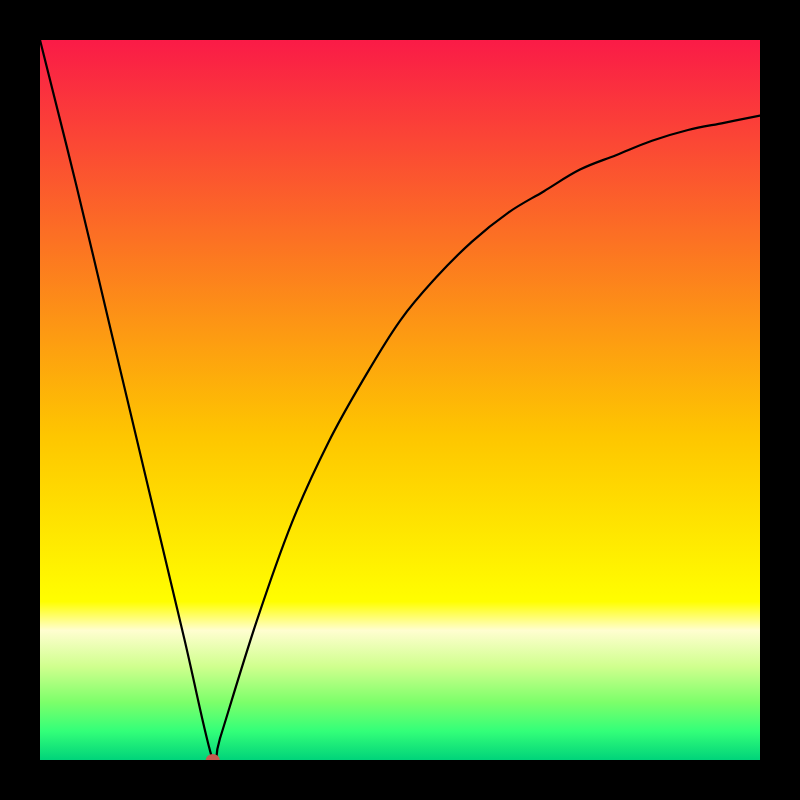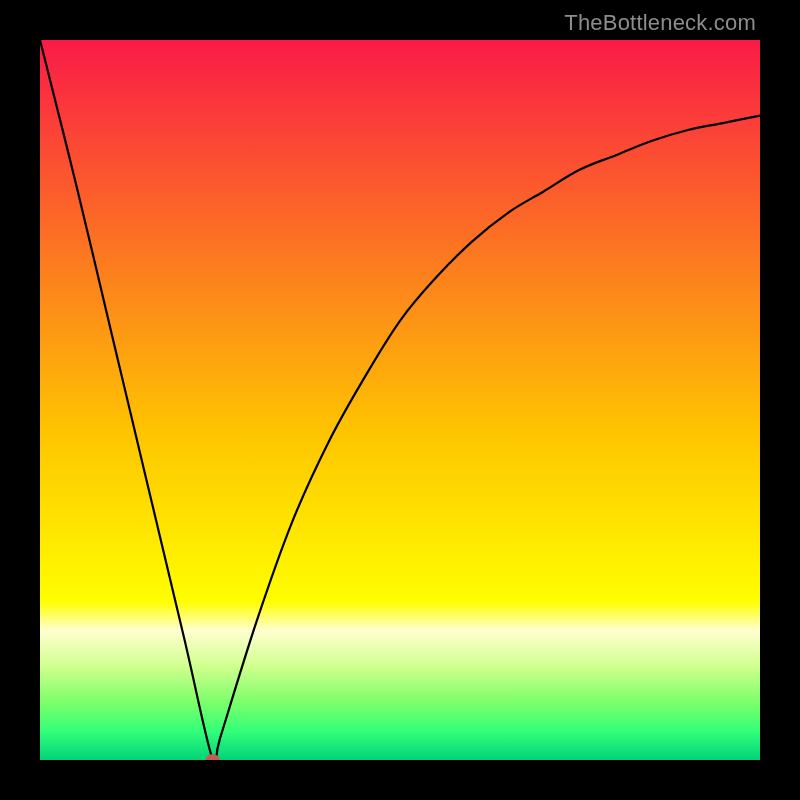--- a/index.html
+++ b/index.html
@@ -44,21 +44,20 @@
     color: #8d8d8d;
     font-size: 22px;
     letter-spacing: 0.2px;
   }
 </style>
 </head>
 <body>
 
 <div class="frame">
 
-  <div class="watermark">TheBottleneck.com</div>
 
   <div class="plot-area">
 
     <svg class="gradient-bg" viewBox="0 0 720 720" preserveAspectRatio="none">
       <defs>
         <linearGradient id="bg-grad" x1="0" y1="0" x2="0" y2="1">
             <stop offset="0%" stop-color="#fa1b47"></stop>
             <stop offset="55.00000000000001%" stop-color="#fec600"></stop>
             <stop offset="78%" stop-color="#fffe00"></stop>
             <stop offset="82%" stop-color="#fffed0"></stop>

